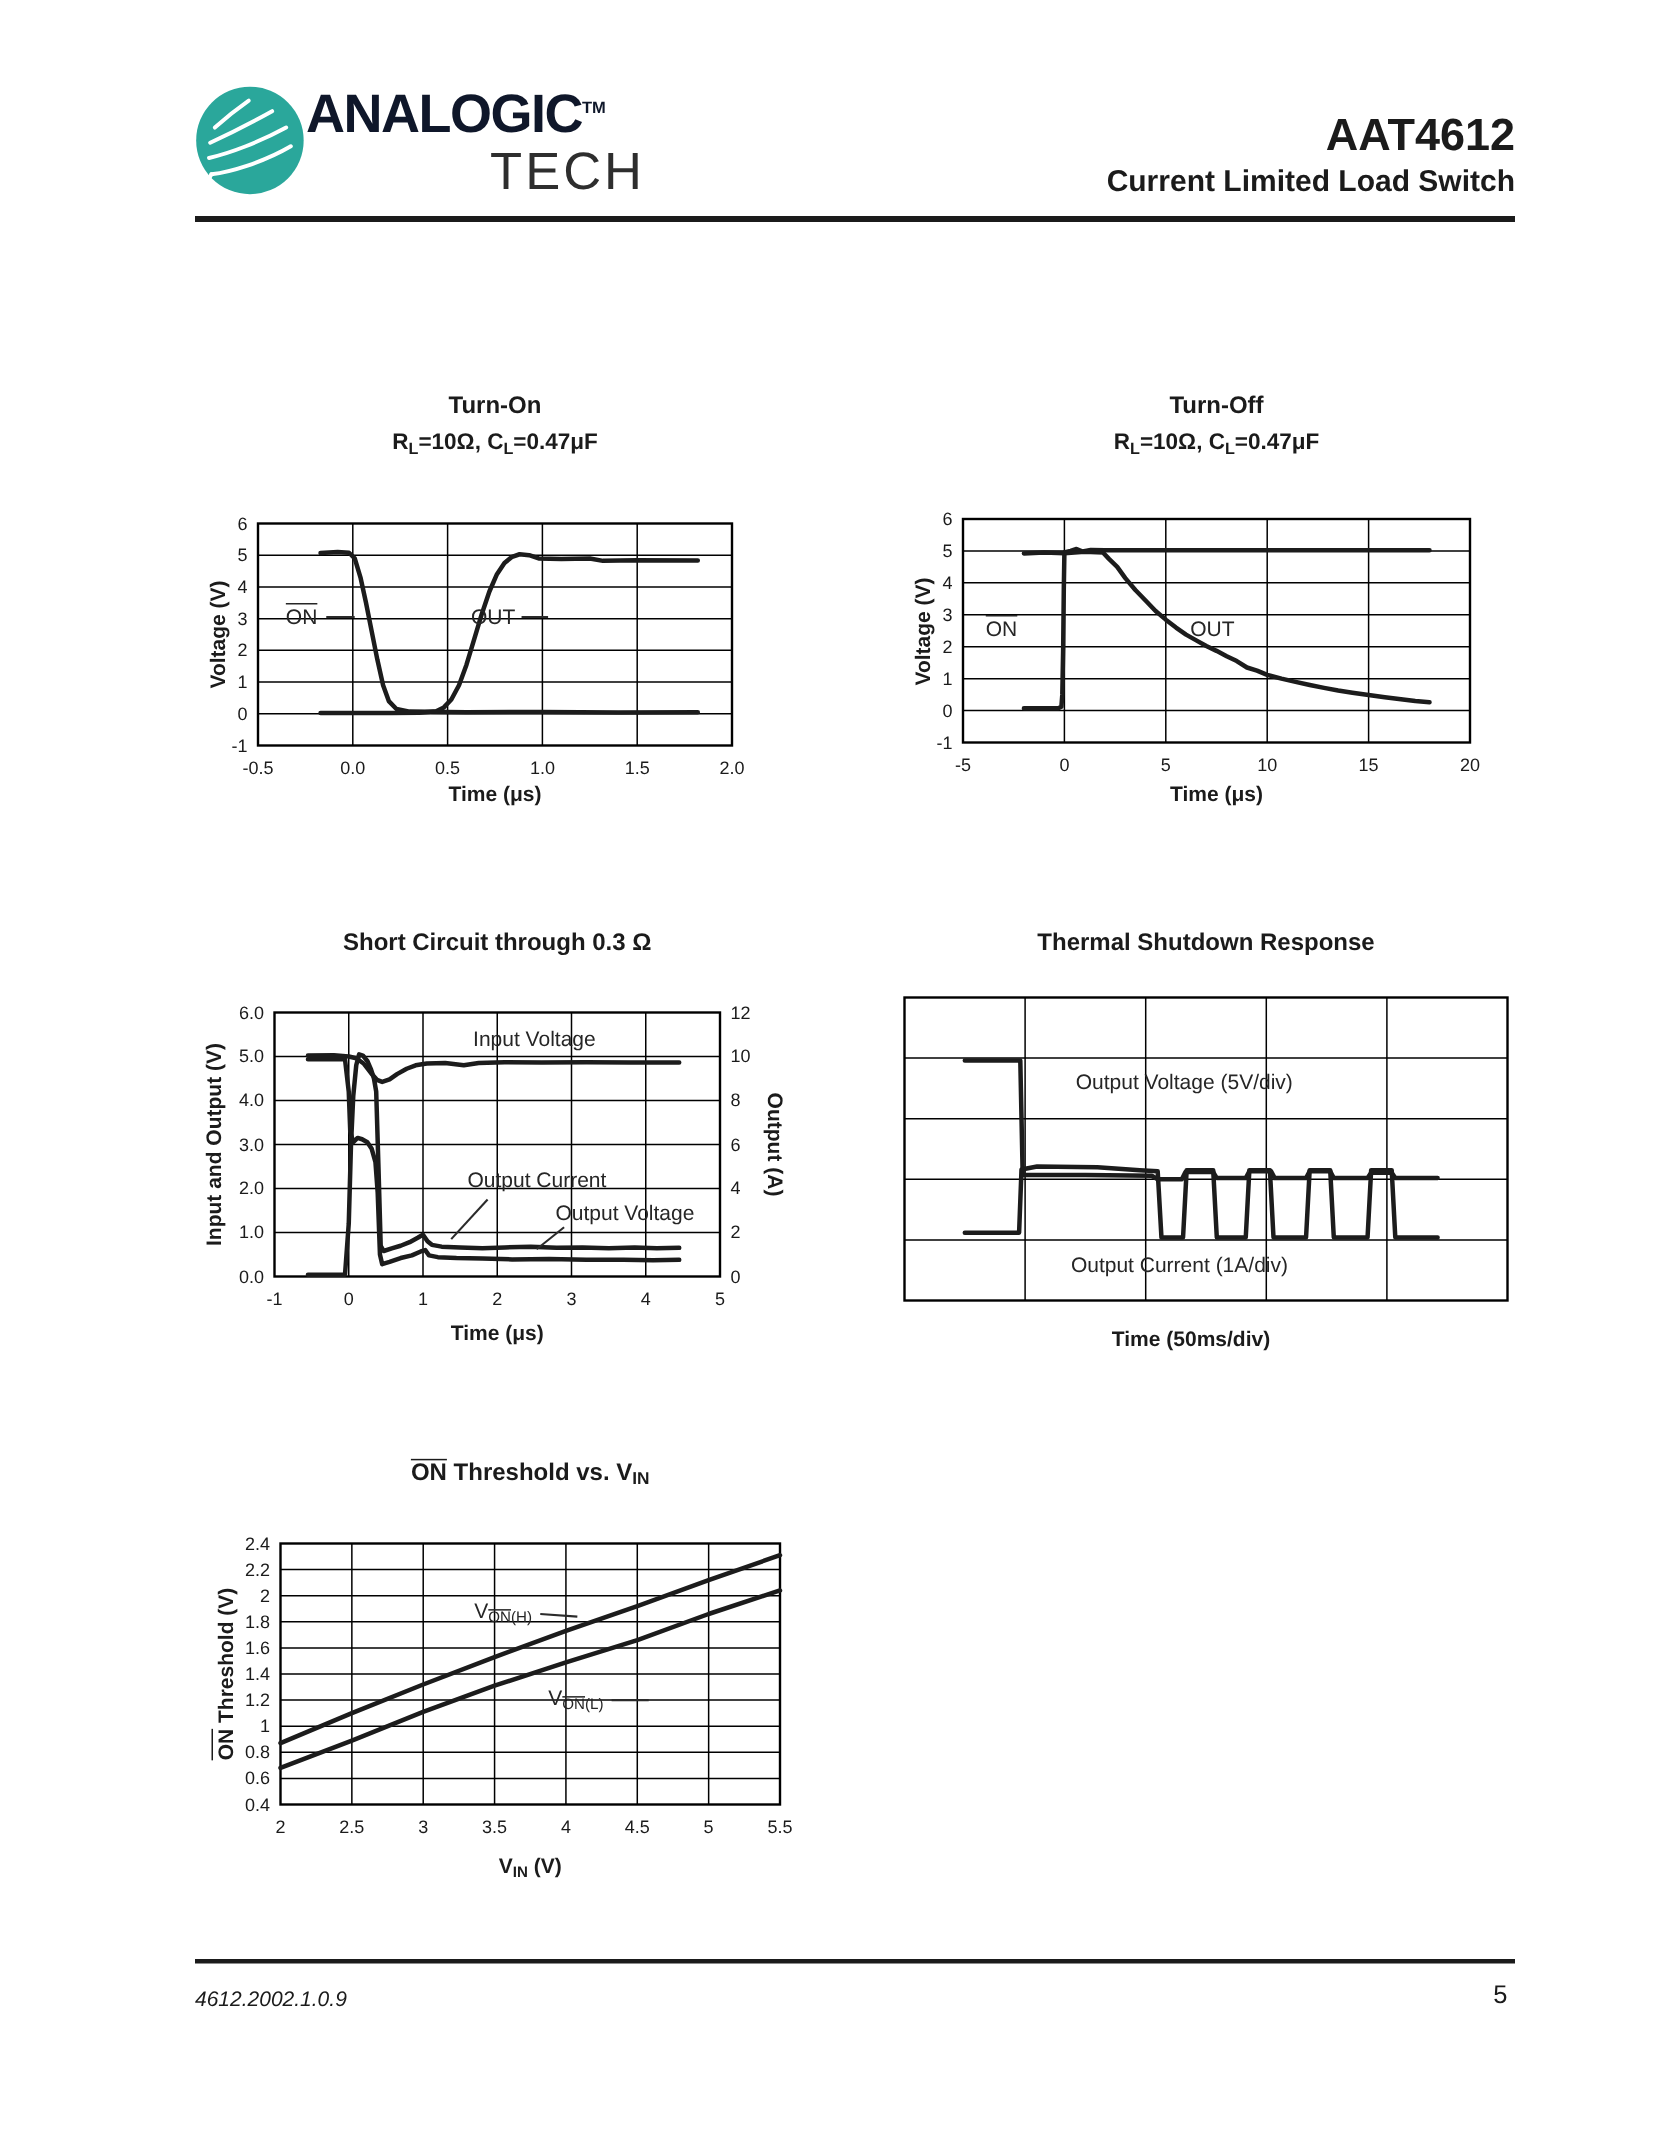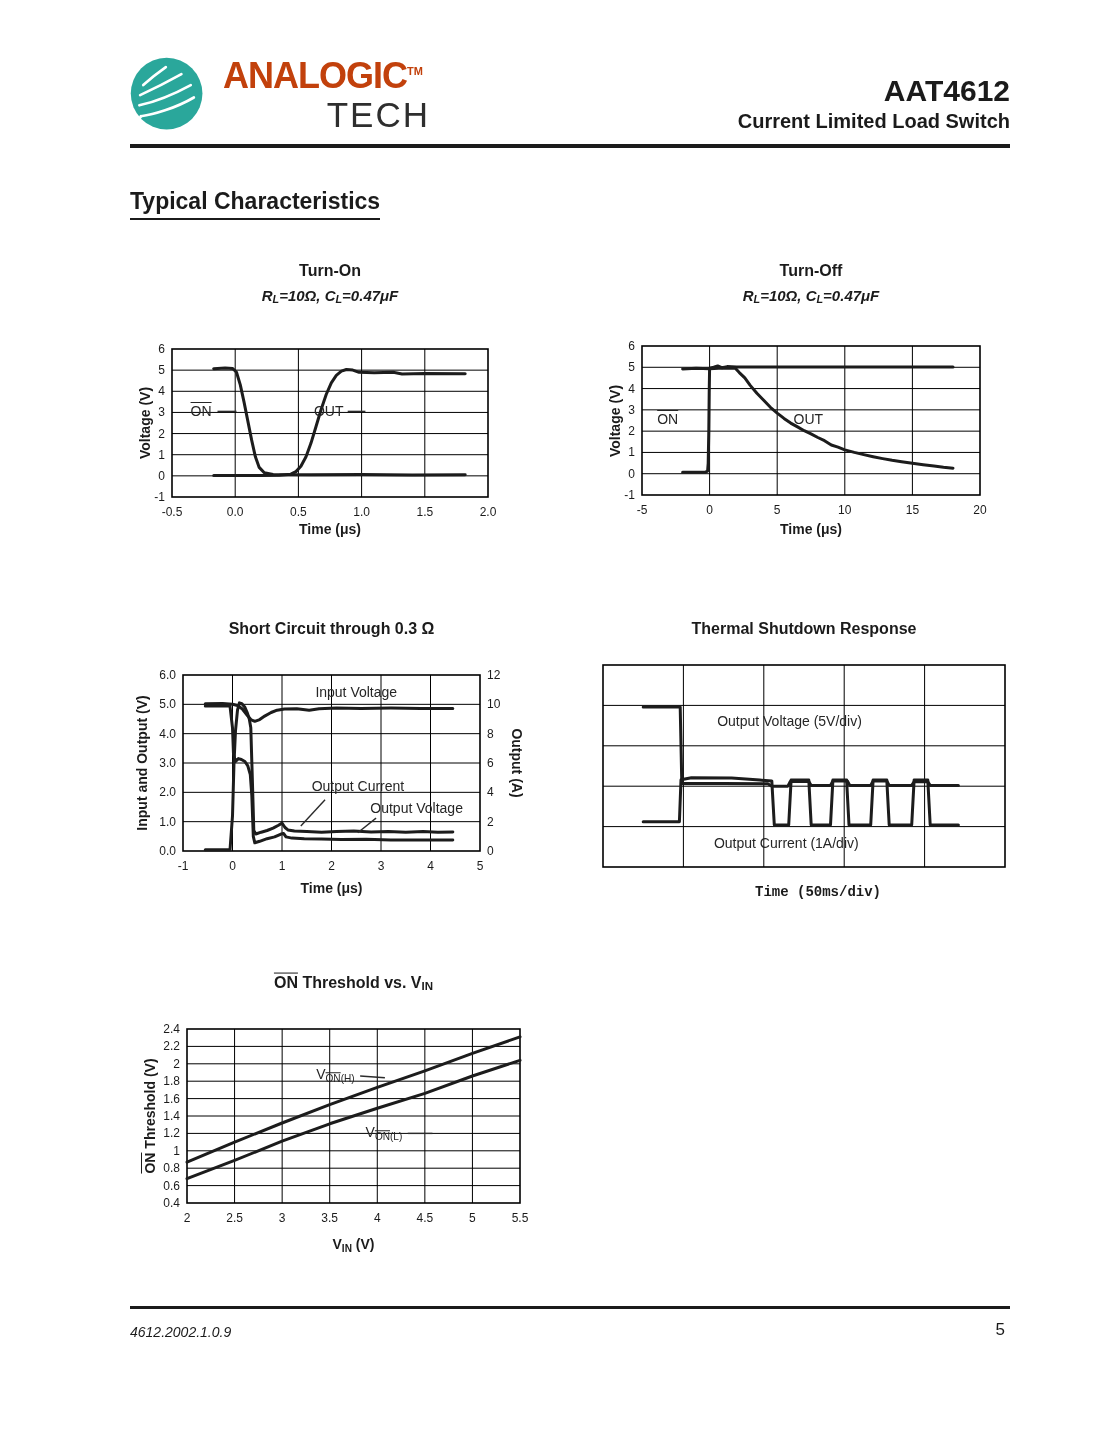--- a/index.html
+++ b/index.html
@@ -2,38 +2,38 @@
 <html><head>
 <meta charset="utf-8">
 <style>
   html,body{margin:0;padding:0;background:#e8e8e8;}
   .page{position:relative;width:1105px;height:1430px;background:#ffffff;margin:0 auto;
         font-family:"Liberation Sans",sans-serif;color:#1b1b1b;overflow:hidden;}
 
   
   .logo{position:absolute;left:130px;top:55px;width:300px;height:95px;}
   .logo .mark{position:absolute;left:0;top:2px;}
-  .brand1{position:absolute;left:93px;top:0px;font-size:36px;font-weight:700;letter-spacing:-1px;color:#c2410c;}
+  .brand1{position:absolute;left:74px;top:0px;font-size:36px;font-weight:700;letter-spacing:-1px;color:#0f172a;}
   .brand1 .tm{font-size:11px;vertical-align:super;letter-spacing:0;}
   .brand2{position:absolute;right:0px;top:40px;font-size:35px;font-weight:400;letter-spacing:2px;color:#2e2e2e;}
   .hr1{position:absolute;right:95px;top:74px;font-size:30px;font-weight:700;text-align:right;}
   .hr2{position:absolute;right:95px;top:110px;font-size:20px;font-weight:700;text-align:right;}
   .toprule{position:absolute;left:130px;top:144px;width:880px;height:4px;background:#1b1b1b;}
 
   .section-title{position:absolute;left:130px;top:188px;font-size:23px;font-weight:700;
                  border-bottom:2.5px solid #1b1b1b;padding-bottom:3px;}
 
   
   .chart{position:absolute;}
   .chart svg{position:absolute;left:0;top:0;}
   .ov{position:absolute;transform:translate(-50%,-50%);white-space:nowrap;}
   .rot{transform:translate(-50%,-50%) rotate(-90deg);}
   .rot2{transform:translate(-50%,-50%) rotate(90deg);}
   .ctitle{font-weight:700;font-size:16px;}
-  .csub{font-weight:700;font-size:15px;font-style:italic;}
+  .csub{font-weight:700;font-size:15px;}
   .axl{font-weight:700;font-size:14px;}
   .ann{font-size:14px;color:#262626;}
   .rsub{font-size:0.72em;vertical-align:-0.25em;}
   .rover{text-decoration:overline;}
   .grid{stroke:#000;stroke-width:1;}
   .frame{fill:none;stroke:#000;stroke-width:1.6;}
   .trace{fill:none;stroke:#1c1c1c;stroke-width:3;stroke-linejoin:round;stroke-linecap:round;}
   .leader{stroke:#2b2b2b;stroke-width:1.4;}
   .tick{font-size:12px;fill:#1b1b1b;font-family:"Liberation Sans",sans-serif;}
 
@@ -58,21 +58,20 @@
         <path d="M14,76 C10,82 9,87 12,92"></path>
       </g>
     </svg>
     <div class="brand1"><span>ANALOGIC</span><span class="tm">TM</span></div>
     <div class="brand2">TECH</div>
   </div>
   <div class="hr1">AAT4612</div>
   <div class="hr2">Current Limited Load Switch</div>
   <div class="toprule"></div>
 
-  <div class="section-title">Typical Characteristics</div>
 
   <div class="chart" style="left: 120px; top: 253px; width: 420px; height: 300px;">
       <svg width="420" height="300" viewBox="0 0 420 300">
         <line x1="115.2" y1="96" x2="115.2" y2="244" class="grid"></line>
         <line x1="178.4" y1="96" x2="178.4" y2="244" class="grid"></line>
         <line x1="241.6" y1="96" x2="241.6" y2="244" class="grid"></line>
         <line x1="304.8" y1="96" x2="304.8" y2="244" class="grid"></line>
         <line x1="52" y1="222.85714285714283" x2="368" y2="222.85714285714283" class="grid"></line>
         <line x1="52" y1="201.71428571428572" x2="368" y2="201.71428571428572" class="grid"></line>
         <line x1="52" y1="180.57142857142856" x2="368" y2="180.57142857142856" class="grid"></line>
@@ -201,21 +200,21 @@
         <line x1="13" y1="186.2" x2="415" y2="186.2" class="grid"></line>
         <line x1="13" y1="145.8" x2="415" y2="145.8" class="grid"></line>
         <line x1="13" y1="105.4" x2="415" y2="105.4" class="grid"></line>
         <rect x="13" y="65" width="402" height="202" class="frame"></rect>
         <polyline points="53.2,107.0 90.2,107.0 91.8,183.4 133.6,183.4 177.8,183.8 181.8,186.2 197.9,186.2 200.3,181.4 218.8,181.4 221.2,185.4 240.5,185.4 242.9,180.9 257.4,180.9 259.8,185.4 280.7,185.4 283.1,180.9 296.8,180.9 299.2,185.4 321.7,185.4 324.1,181.8 337.8,181.8 340.2,185.4 368.4,185.4" class="trace"></polyline>
         <polyline points="53.2,221.8 89.4,221.8 91.0,179.7 101.4,177.7 141.6,178.1 169.8,180.1 181.8,180.9 184.3,225.0 198.7,225.0 201.1,180.1 218.8,180.1 221.2,225.0 240.5,225.0 242.9,180.1 256.6,180.1 259.0,225.0 280.7,225.0 283.1,180.1 296.8,180.1 299.2,225.0 321.7,225.0 324.1,180.1 337.8,180.1 340.2,225.0 368.4,225.0" class="trace"></polyline>
       </svg>
       <div class="ov ann" style="left: 199.528px; top: 120.752px;"><span>Output Voltage (5V/div)</span></div>
       <div class="ov ann" style="left: 196.312px; top: 242.76px;"><span>Output Current (1A/div)</span></div>
       <div class="ov ctitle" style="left: 214px; top: 29px;"><span>Thermal Shutdown Response</span></div>
-      <div class="ov axl" style="left: 228px; top: 292px; font-family: Liberation Mono, monospace;"><span>Time (50ms/div)</span></div>
+      <div class="ov axl" style="left: 204px; top: 292px;"><span>Time (50ms/div)</span></div>
     </div>
   <div class="chart" style="left: 130px; top: 945px; width: 445px; height: 330px;">
       <svg width="445" height="330" viewBox="0 0 445 330">
         <line x1="104.57142857142857" y1="84" x2="104.57142857142857" y2="258" class="grid"></line>
         <line x1="152.14285714285714" y1="84" x2="152.14285714285714" y2="258" class="grid"></line>
         <line x1="199.7142857142857" y1="84" x2="199.7142857142857" y2="258" class="grid"></line>
         <line x1="247.28571428571428" y1="84" x2="247.28571428571428" y2="258" class="grid"></line>
         <line x1="294.8571428571429" y1="84" x2="294.8571428571429" y2="258" class="grid"></line>
         <line x1="342.4285714285714" y1="84" x2="342.4285714285714" y2="258" class="grid"></line>
         <line x1="57" y1="240.6" x2="390" y2="240.6" class="grid"></line>

